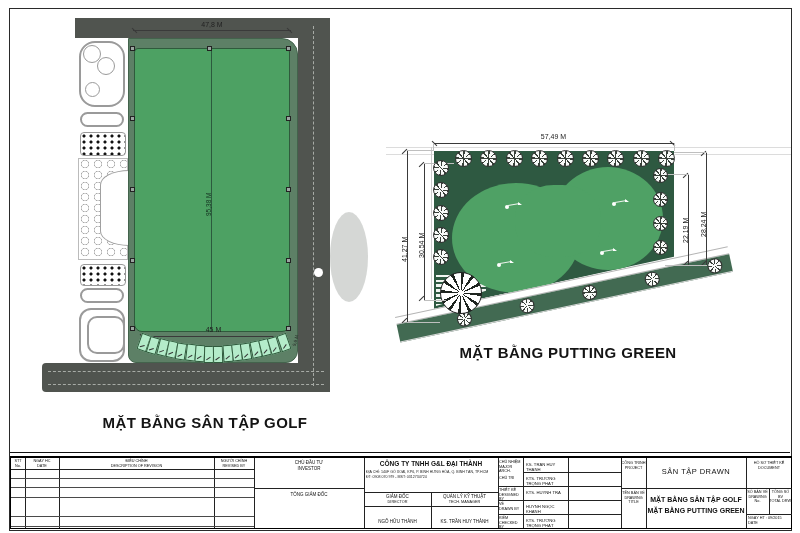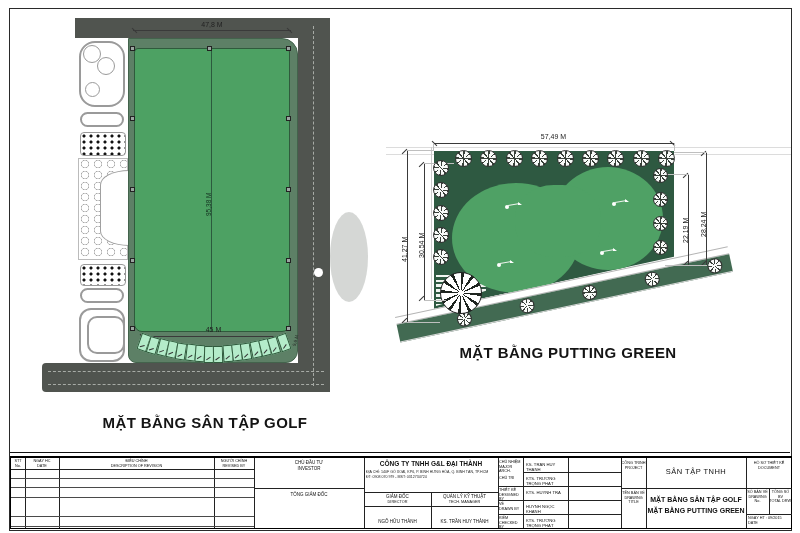--- a/index.html
+++ b/index.html
@@ -281,21 +281,21 @@
       <span>HUỲNH NGỌC KHANH</span>
       </div>
     <div class="c nm" style="left:513px;top:60px;width:44px;">
       <span>KTS. TRƯƠNG TRỌNG PHÁT</span>
       </div>
 
     <div class="c tiny" style="left:610px;top:3px;width:25px;">
       <span>CÔNG TRÌNH</span>
         <span>PROJECT</span>
       </div>
-    <div class="projname">SÂN TẬP TNHH</div>
+    <div class="projname">SÂN TẬP DRAWN</div>
     <div class="c tiny" style="left:610px;top:33px;width:25px;">
       <span>TÊN BẢN VẼ</span>
         <span>DRAWING TITLE</span>
       </div>
     <div class="dwgtitle">
       <span style="display:block;">MẶT BẰNG SÂN TẬP GOLF</span>
       <span style="display:block;">MẶT BẰNG PUTTING GREEN</span>
       </div>
 
     <div class="c tiny" style="left:735px;top:3px;width:46px;">

